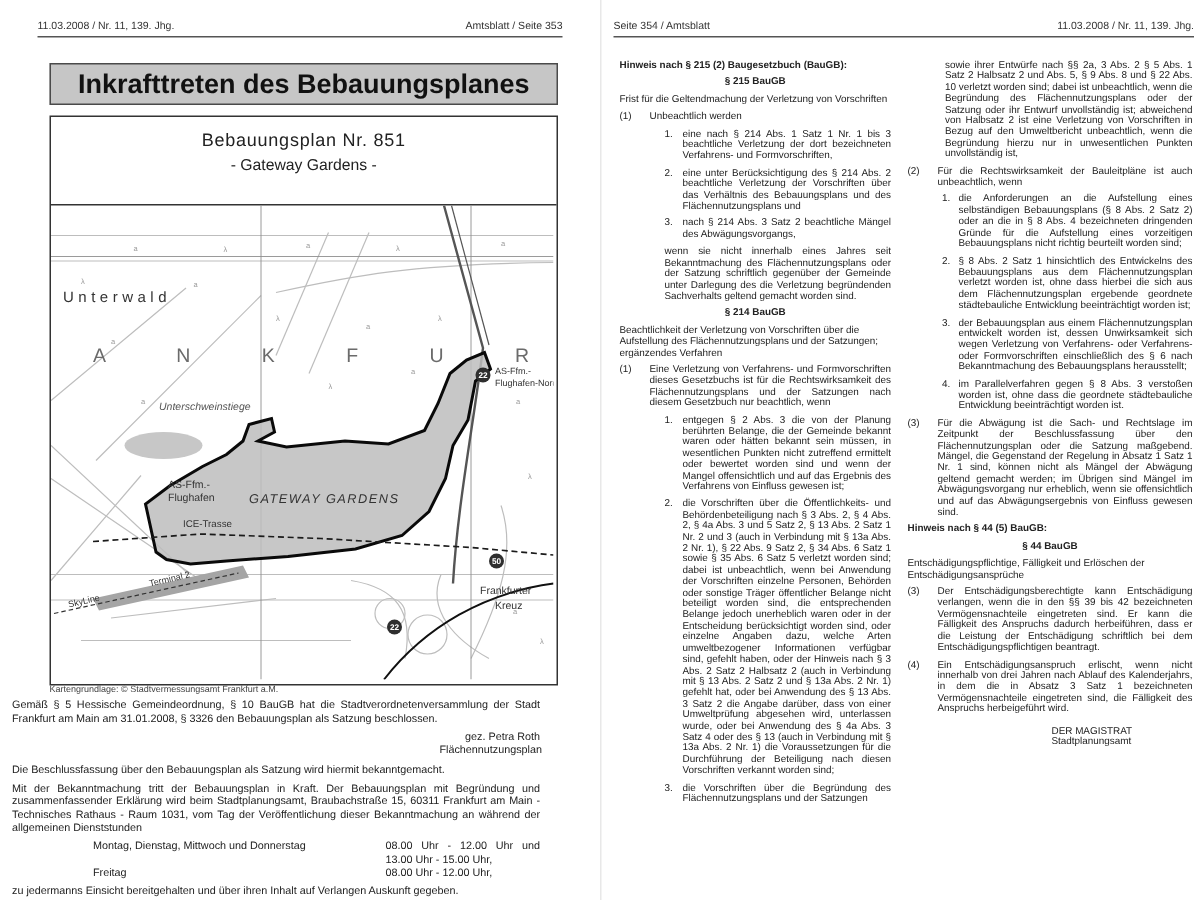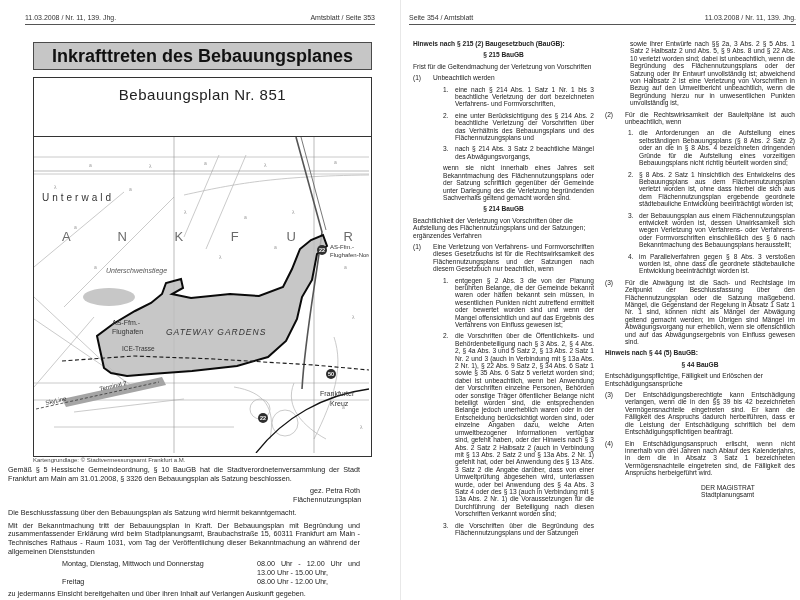--- a/index.html
+++ b/index.html
@@ -10,21 +10,21 @@
   .page-right{left:400px;width:400px;border-left:1px solid #e8e8e8;}
   .pg-head{position:absolute;top:14px;display:flex;justify-content:space-between;
            font-size:7px;color:#333;border-bottom:1px solid #555;padding-bottom:3px;}
   .page-left .pg-head{left:25px;width:350px;}
   .page-right .pg-head{left:8px;width:387px;}
   .title-banner{position:absolute;left:33px;top:42px;width:337px;height:26px;background:#c6c6c6;
                 border:1px solid #4a4a4a;text-align:center;line-height:26px;
                 font-size:18px;font-weight:bold;color:#111;}
   .map-fig{position:absolute;left:33px;top:77px;width:337px;height:378px;border:1px solid #333;background:#fff;}
   .map-head{height:59px;border-bottom:1px solid #333;text-align:center;padding-top:8px;box-sizing:border-box;}
-  .map-title{font-size:15px;color:#222;letter-spacing:.5px;}
+  .map-title{font-size:12px;color:#222;letter-spacing:.5px;}
   .map-subtitle{font-size:10.5px;color:#222;margin-top:4px;}
   .map-canvas{display:block;width:335px;height:316px;}
   .map-caption{position:absolute;left:33px;top:457px;font-size:6px;color:#444;}
   .body-copy{position:absolute;left:8px;top:466px;width:352px;font-size:7.2px;line-height:8.7px;
              text-align:justify;color:#222;}
   .body-copy p{margin:0 0 4px 0;}
   .sig{margin:1px 0 4px 285px;text-align:right;line-height:8.7px;}
   .hours{margin:1px 0 4px 30px;}
   .hours-row{display:flex;}
   .hours-days{width:162px;padding-left:24px;}
@@ -58,20 +58,21 @@
     <div class="pg-head">
       <span>11.03.2008 / Nr. 11, 139. Jhg.</span>
       <span>Amtsblatt / Seite 353</span>
     </div>
 
     <div class="title-banner">Inkrafttreten des Bebauungsplanes</div>
 
     <figure class="map-fig" style="margin:0">
       <div class="map-head">
         <div class="map-title">Bebauungsplan Nr. 851</div>
+        <div class="map-subtitle">- Gateway Gardens -</div>
       </div>
       <svg class="map-canvas" viewBox="0 0 335 316">
 
         <g stroke="#bdbdbd" stroke-width="0.8" fill="none">
           <path d="M0,20 H335"></path>
             <path d="M0,37 H335"></path>
           <path d="M150,58 C200,47 240,39 335,38"></path>
           <path d="M0,130 L90,55"></path>
             <path d="M30,170 L140,60"></path>
             <path d="M0,250 L60,180"></path>

